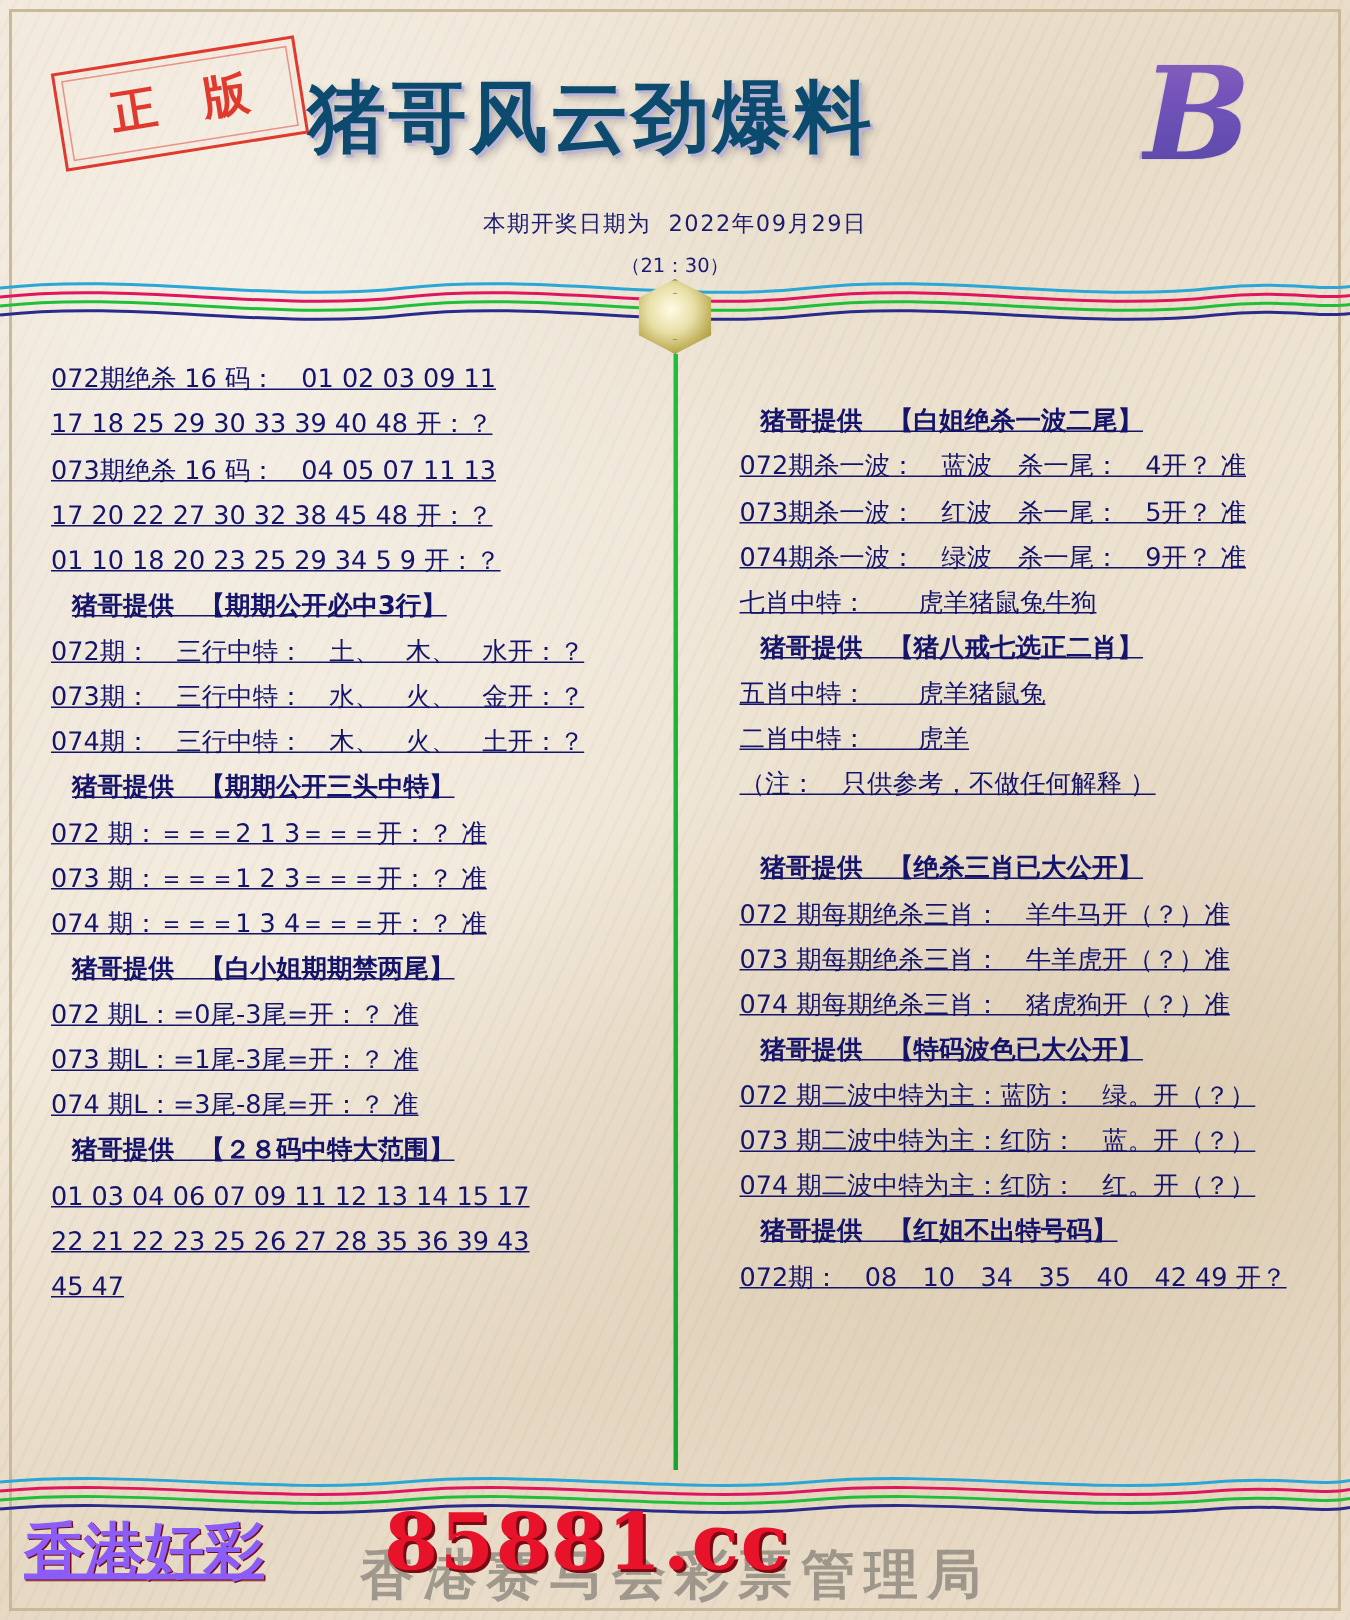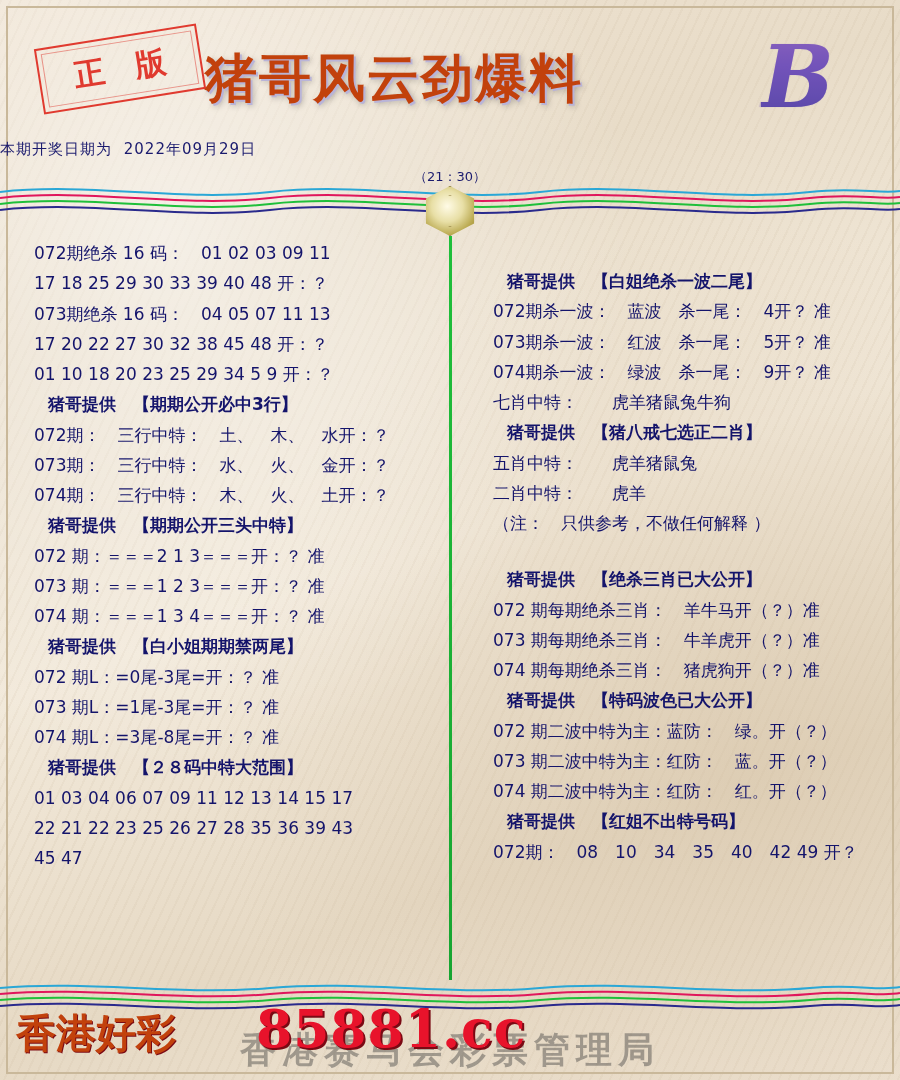--- a/index.html
+++ b/index.html
@@ -36,35 +36,35 @@
     font-family:"DejaVu Sans","Liberation Sans",sans-serif;
     text-indent:10px;
   }
   .stamp::after{
     content:"";position:absolute;left:4px;top:4px;right:4px;bottom:4px;border:1px solid #e03a2f;opacity:.5;
   }
   .title-main{
     position:absolute;left:205px;top:44px;
     font-size:52px;font-weight:bold;
     letter-spacing:2px;
-    color:#c2410c;
+    color:#0c4a6e;
     text-shadow:2px 2px 0 #b9b4d8, 3px 3px 6px rgba(0,0,0,.25);
     font-family:"DejaVu Serif","Liberation Serif",serif;
     white-space:nowrap;
   }
   .letter-b{
     position:absolute;right:66px;top:26px;
     font-size:86px;font-weight:bold;font-style:italic;
     font-family:"DejaVu Serif","Liberation Serif",serif;
     background:linear-gradient(180deg,#9b6bc4 0%,#6f4fbe 40%,#3e3a9c 100%);
     -webkit-background-clip:text;background-clip:text;color:transparent;
     text-shadow:0 0 1px rgba(120,90,180,.4);
   }
   .date-line{
-    position:absolute;left:0;right:0;top:140px;text-align:left;
+    position:absolute;left:0;right:0;top:140px;text-align:center;
     font-size:15px;color:#1a1a6e;letter-spacing:1px;
   }
   .date-line .d{margin-left:6px;}
   .time-badge{
     position:absolute;left:0;right:0;top:168px;text-align:center;
     font-size:13px;color:#1a1a6e;
   }
   .wave-top{
     position:absolute;left:0;right:0;top:178px;height:42px;
   }
@@ -96,32 +96,34 @@
     position:absolute;left:449px;top:6px;width:3px;height:744px;
     background:linear-gradient(180deg,#1fbf3a,#17a531);
   }
 
   .line{
     font-size:17px;
     line-height:1.78;
     color:#14146b;
     white-space:nowrap;
     font-family:"DejaVu Sans","Liberation Sans",sans-serif;
+    text-decoration:underline;
   }
   .line.hdr{font-weight:bold;padding-left:14px;}
   .gap-lg{height:26px;}
 
   
   .footer{position:relative;height:90px;}
   .wave-bot{position:absolute;left:0;right:0;top:-12px;height:40px;}
   .foot-red{
     position:absolute;left:16px;top:16px;
-    font-size:40px;font-weight:bold;color:#c2410c;
+    font-size:40px;font-weight:bold;color:#8b5cf6;
     text-shadow:1px 1px 0 #7a0a14;
     font-family:"DejaVu Sans","Liberation Sans",sans-serif;
+    text-decoration:underline;
   }
   .foot-site{
     position:absolute;left:256px;top:8px;
     font-size:52px;font-weight:bold;color:#e8132b;
     text-shadow:2px 2px 0 #7a0a14;
     font-family:"DejaVu Serif","Liberation Serif",serif;
     letter-spacing:1px;
   }
   .foot-watermark{
     position:absolute;left:0;right:0;top:36px;text-align:center;

